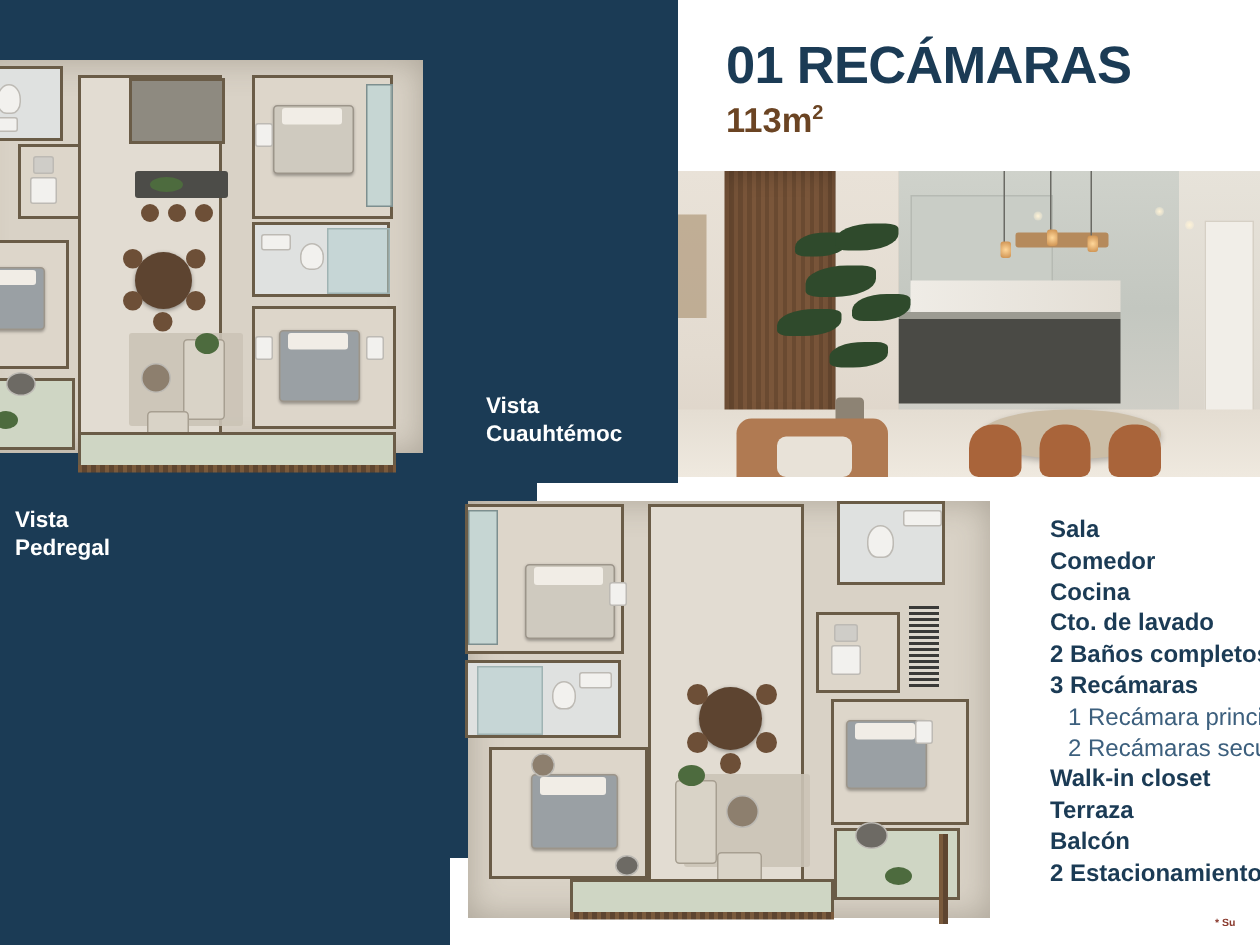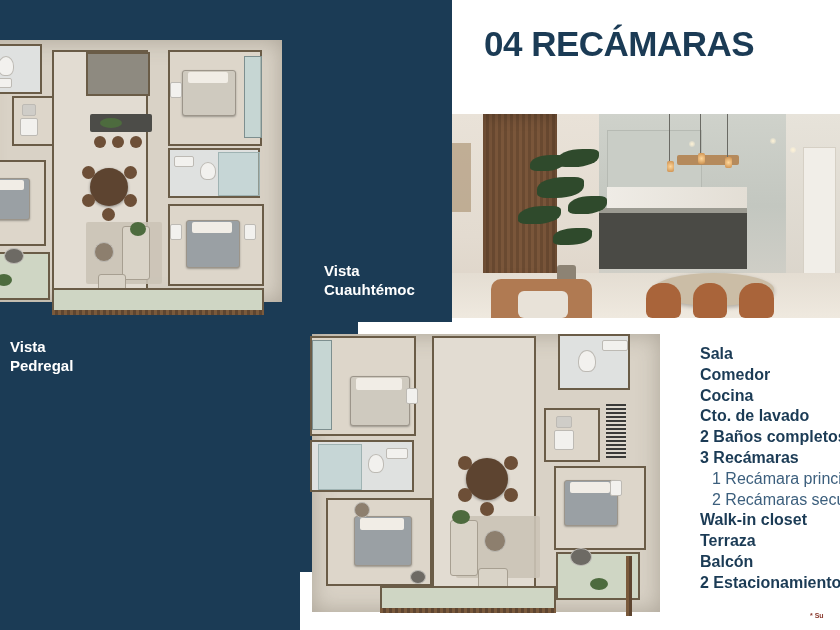--- a/index.html
+++ b/index.html
@@ -454,21 +454,22 @@
     <div class="fp-room grass" style="left:250px;top:222px;width:84px;height:48px;"></div>
     <div class="fp-plant" style="left:284px;top:248px;width:18px;height:12px;"></div>
     <div class="fp-fixture" style="left:264px;top:218px;width:20px;height:16px;border-radius:50%;background:#6d6a64;"></div>
     <div class="fp-terrace-edge" style="left:320px;top:226px;width:6px;height:60px;"></div>
 
     <div class="fp-room grass" style="left:74px;top:256px;width:176px;height:26px;"></div>
     <div class="fp-terrace-edge" style="left:74px;top:278px;width:176px;height:5px;"></div>
   </div>
 
   <div id="title-block">
-    <div id="headline">04 RECÁMARAS</div>
+    <div id="headline">01 RECÁMARAS</div>
+    <div id="area-line"><span>113m</span><sup>2</sup></div>
   </div>
 
   <div id="interior-photo">
     <div class="ph-kitchen"></div>
     <div class="ph-upper-cab"></div>
     <div class="ph-backsplash"></div>
     <div class="ph-island"></div>
     <div class="ph-rightwall"></div>
     <div class="ph-door"></div>
     <div class="ph-wall-left"></div>

